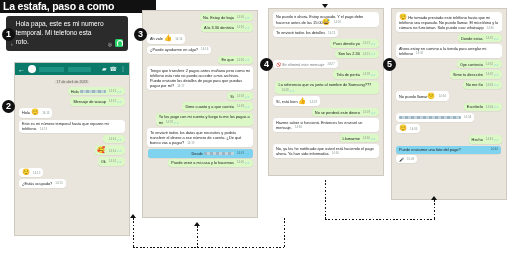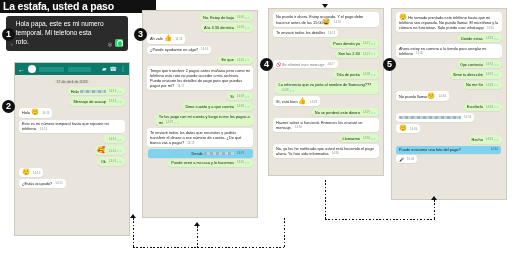--- a/index.html
+++ b/index.html
@@ -65,21 +65,21 @@
          border-right:3.5px solid transparent;z-index:31;}
   .caret.up{border-bottom:4px solid #111;}
   .caret.dn{border-top:4px solid #111;}
   .vline{position:absolute;width:1px;background:repeating-linear-gradient(180deg,#111 0 1.6px,transparent 1.6px 3.4px);z-index:30;}
   .hline{position:absolute;height:1px;background:repeating-linear-gradient(90deg,#111 0 1.6px,transparent 1.6px 3.4px);z-index:30;}
 </style>
 </head>
 <body>
 
 <div class="title-bar">
-  <span>La estafa, usted a paso</span>
+  <span>La estafa, paso a como</span>
 </div>
 
 <div class="panel" style="left:6px;top:16px;width:122px;">
   <div class="notif">
     <span class="arrow">›</span>
     <span class="ntext">Hola papa, este es mi numero temporal. Mi telefono esta roto.</span>
     <span class="nic">◎</span>
     <span class="walogo"></span>
   </div>
 </div>

